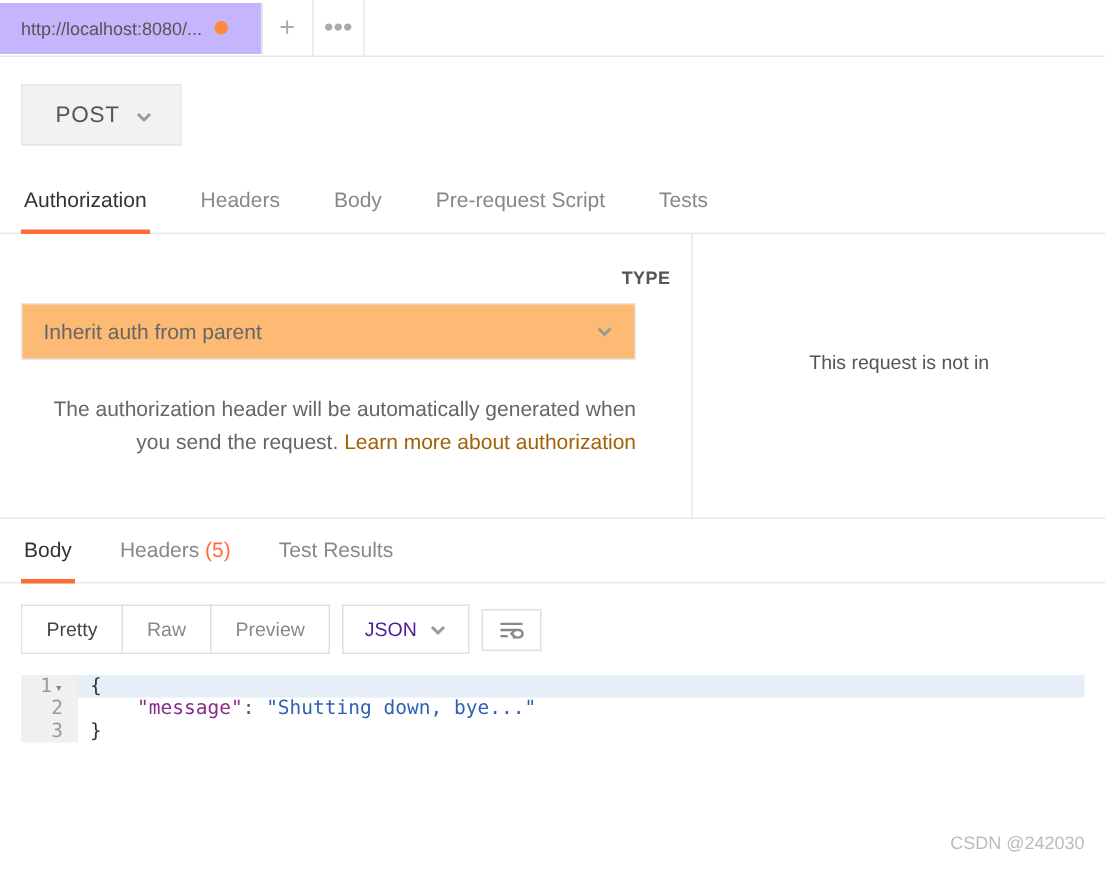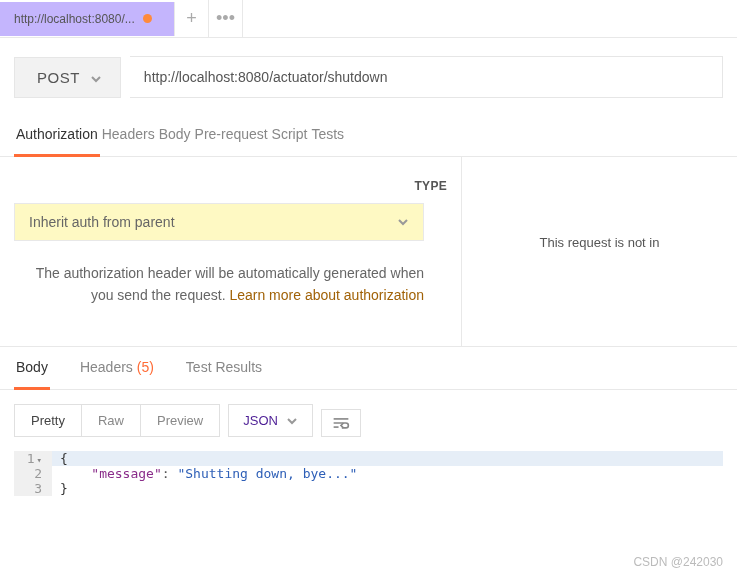--- a/index.html
+++ b/index.html
@@ -10,40 +10,40 @@
 .tab-label { color: #555; font-size: 12px; overflow: hidden; text-overflow: ellipsis; white-space: nowrap; max-width: 130px; }
 .dot { width: 9px; height: 9px; background: #ff8a3c; border-radius: 50%; margin-left: 8px; }
 .tab-btn { width: 34px; height: 37px; display: flex; align-items: center; justify-content: center; border-right: 1px solid #e8e8e8; color: #aaa; font-size: 18px; cursor: pointer; }
 
 .req-row { display: flex; align-items: center; padding: 18px 14px; gap: 9px; }
 .method-btn { display: flex; align-items: center; gap: 10px; background: #f2f2f2; border: 1px solid #e6e6e6; padding: 11px 18px 11px 22px; font-size: 15px; color: #555; cursor: pointer; letter-spacing: .5px; }
 .chev { width: 12px; height: 12px; }
 .chev svg { width: 12px; height: 12px; stroke: #999; fill: none; stroke-width: 2; }
 .url-input { flex: 1; border: 1px solid #e6e6e6; border-left: none; padding: 12px 14px; font-size: 14px; color: #555; background: #fff; }
 
-.section-tabs { display: flex; padding: 0 14px; border-bottom: 1px solid #e8e8e8; }
+.section-tabs { display: flex; gap: 32px; padding: 0 14px; border-bottom: 1px solid #e8e8e8; }
 .section-tab { padding: 10px 2px 12px; color: #888; font-size: 14px; cursor: pointer; border-bottom: 3px solid transparent; margin-bottom: -1px; }
 .section-tab.active { color: #333; border-bottom-color: #ff6c37; }
 
 .mid { display: flex; text-align: right; }
 .left-pane { flex: 1; padding: 22px 14px 40px; border-right: 1px solid #e8e8e8; }
 .right-pane { width: 275px; padding: 22px 14px 40px; display: flex; align-items: center; }
 .right-text { font-size: 13px; color: #555; margin: 0 auto; }
 .type-label { font-size: 12px; color: #555; font-weight: 600; letter-spacing: .3px; margin-bottom: 10px; }
-.select-box { display: flex; align-items: center; justify-content: space-between; background: #fef9c3; border: 1px solid #e8e8e8; padding: 10px 14px; width: 410px; cursor: pointer; }
+.select-box { display: flex; align-items: center; justify-content: space-between; background: #fdba74; border: 1px solid #e8e8e8; padding: 10px 14px; width: 410px; cursor: pointer; }
 .select-box span:first-child { color: #666; font-size: 14px; }
 .desc { margin-top: 22px; color: #666; line-height: 1.55; font-size: 14px; max-width: 410px; }
 .link { color: #a16207; cursor: pointer; }
 
 .resp-tabs { display: flex; gap: 28px; padding: 0 14px; border-top: 1px solid #e8e8e8; border-bottom: 1px solid #e8e8e8; }
 .resp-tab { padding: 12px 2px 12px; color: #888; font-size: 14px; cursor: pointer; border-bottom: 3px solid transparent; margin-bottom: -1px; }
 .resp-tab.active { color: #333; border-bottom-color: #ff6c37; }
 .count { color: #ff6c37; }
 
-.toolbar { display: flex; gap: 8px; padding: 14px; align-items: flex-end; }
+.toolbar { display: flex; gap: 8px; padding: 14px; align-items: center; }
 .group { display: flex; border: 1px solid #e0e0e0; }
 .tbtn { padding: 8px 16px; color: #888; font-size: 13px; cursor: pointer; }
 .tbtn.active { color: #444; background: #fff; }
 .group .tbtn + .tbtn { border-left: 1px solid #e0e0e0; }
 .json-btn { display: flex; align-items: center; gap: 8px; border: 1px solid #e0e0e0; padding: 8px 14px; font-size: 13px; color: #4c1d95; cursor: pointer; }
 .wrap-btn { border: 1px solid #e0e0e0; padding: 6px 10px; cursor: pointer; display: flex; align-items: center; }
 .wrap-btn svg { width: 18px; height: 14px; stroke: #888; fill: none; stroke-width: 2; }
 
 .code { font-family: Consolas, Menlo, monospace; font-size: 13px; margin: 0 14px; }
 .code-row { display: flex; }
@@ -69,21 +69,20 @@
   <div class="tab-btn">•••</div>
 </div>
 
 <div class="req-row">
   <div class="method-btn">
     <span>POST</span>
     <span class="chev"><svg viewBox="0 0 12 12">
           <polyline points="2,4 6,8 10,4"></polyline>
         </svg></span>
   </div>
-  <input class="url-input" value="http://localhost:8080/actuator/shutdown" style="">
 </div>
 
 <div class="section-tabs">
   <div class="section-tab active">Authorization</div>
   <div class="section-tab">Headers</div>
   <div class="section-tab">Body</div>
   <div class="section-tab">Pre-request Script</div>
   <div class="section-tab">Tests</div>
 </div>
 

